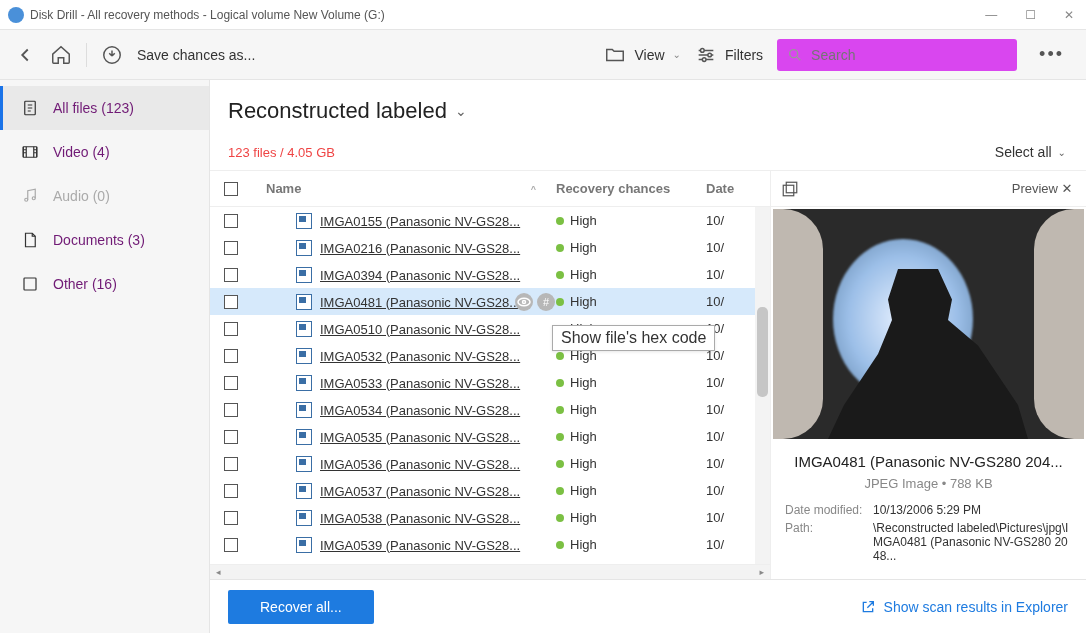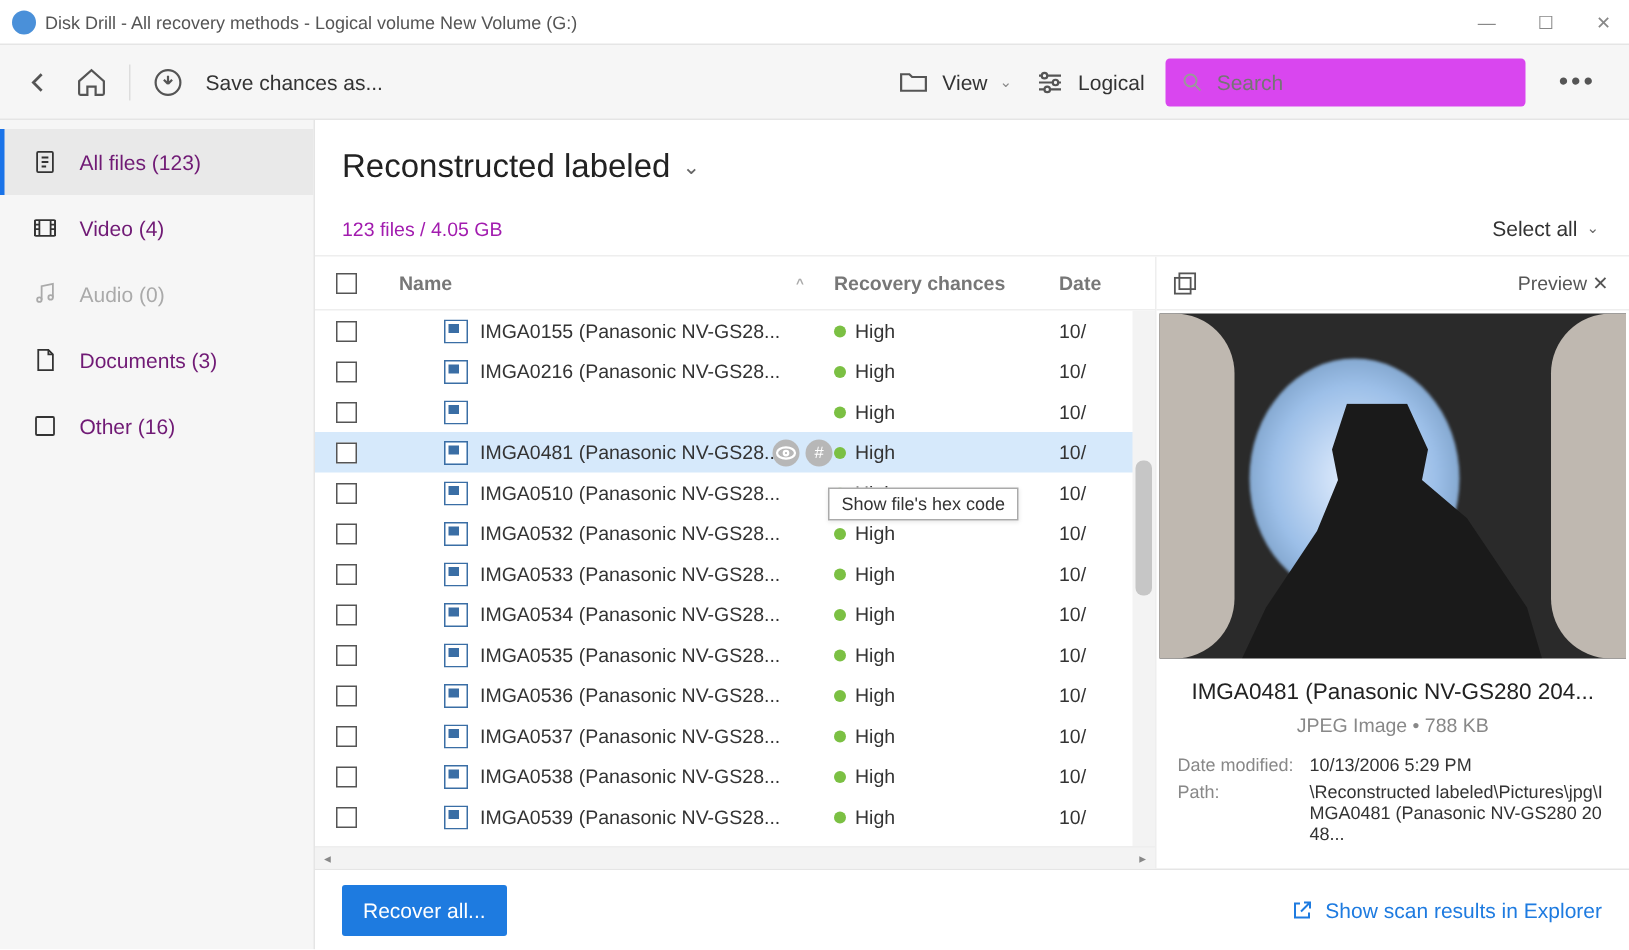--- a/index.html
+++ b/index.html
@@ -30,46 +30,46 @@
   .sb-item { height: 44px; display: flex; align-items: center; padding: 0 18px; gap: 14px; font-size: 14px; color: #701a75; cursor: pointer; border-left: 3px solid transparent; }
   .sb-item.active { background: #e9e9e9; border-left-color: #1a73e8; font-weight: 400; }
   .sb-item.dim { color: #aaa; }
   .sb-icon { width: 18px; height: 18px; display: flex; align-items: center; justify-content: center; }
   
   
   .center { flex: 1; display: flex; flex-direction: column; overflow: hidden; }
   .center-header { padding: 18px 20px 10px 18px; }
   .ch-row1 { display: flex; align-items: center; justify-content: space-between; }
   .section-title { font-size: 22px; color: #222; display: flex; align-items: center; gap: 8px; cursor: pointer; }
-  .ch-sub { font-size: 13px; color: #a21caf; margin-top: 6px; }
+  .ch-sub { font-size: 13px; color: #ef4444; margin-top: 6px; }
   .select-all { font-size: 14px; color: #333; display: flex; align-items: center; gap: 6px; cursor: pointer; margin-top: 20px; }
   
   .content-split { flex: 1; display: flex; overflow: hidden; border-top: 1px solid #eee; }
   
   
   .filelist { flex: 1; display: flex; flex-direction: column; overflow: hidden; }
   .list-header { height: 36px; display: flex; align-items: center; border-bottom: 1px solid #eee; font-size: 13px; color: #777; padding: 0 14px; font-weight: bold; }
   .col-check { width: 34px; }
   .col-name { flex: 1; padding-left: 8px; display: flex; align-items: center; gap: 6px; }
   .col-recovery { width: 150px; }
   .col-date { width: 50px; }
   .sort-ind { font-size: 9px; color: #aaa; }
   
   .list-body { flex: 1; overflow-y: hidden; position: relative; }
   .row { height: 27px; display: flex; align-items: center; padding: 0 14px; font-size: 13px; color: #333; position: relative; }
   .row.selected { background: #d6e9fb; }
-  .row .col-name { padding-left: 38px; display: flex; align-items: center; gap: 8px; overflow: hidden; white-space: nowrap; }
+  .row .col-name { padding-left: 38px; display: flex; align-items: flex-end; gap: 8px; overflow: hidden; white-space: nowrap; text-decoration: underline; }
   .file-icon { width: 16px; height: 16px; background: linear-gradient(#fff,#fff); border: 1px solid #3a6ea5; position: relative; flex-shrink: 0; }
   .file-icon::before { content: ""; position: absolute; top: 2px; left: 2px; width: 7px; height: 6px; background: #3a6ea5; }
   .chk { width: 14px; height: 14px; border: 1.5px solid #555; background: #fff; }
   .dot-high { width: 8px; height: 8px; border-radius: 50%; background: #7bc043; display: inline-block; margin-right: 6px; }
   .row-actions { position: absolute; right: 215px; display: flex; gap: 4px; }
   .ra { width: 18px; height: 18px; border-radius: 50%; background: #b7b7b7; color: #fff; font-size: 11px; display: flex; align-items: center; justify-content: center; }
   
-  .tooltip { position: absolute; background: #fff; border: 1px solid #aaa; font-size: 12px; color: #333; padding: 3px 8px; box-shadow: 0 1px 3px rgba(0,0,0,0.1); z-index: 10; }
+  .tooltip { position: absolute; background: #fff; border: 1px solid #aaa; font-size: 16px; color: #333; padding: 3px 8px; box-shadow: 0 1px 3px rgba(0,0,0,0.1); z-index: 10; }
   
   .list-scroll { position: absolute; right: 0; top: 0; width: 15px; height: 100%; background: #f3f3f3; }
   .list-thumb { position: absolute; right: 2px; width: 11px; background: #c6c6c6; border-radius: 5px; }
   .h-scroll { height: 15px; background: #f3f3f3; border-top: 1px solid #eee; position: relative; }
   .h-scroll .arrow { position: absolute; top: 2px; font-size: 9px; color: #888; }
   .h-scroll .arrow.left { left: 6px; }
   .h-scroll .arrow.right { right: 6px; }
   
   
   .preview { width: 316px; border-left: 1px solid #eee; display: flex; flex-direction: column; }
@@ -84,21 +84,21 @@
   .pv-meta { padding: 12px 14px; }
   .pv-fname { font-size: 15px; color: #222; text-align: center; margin-bottom: 6px; }
   .pv-type { font-size: 13px; color: #888; text-align: center; margin-bottom: 12px; }
   .pv-table { font-size: 12px; color: #555; }
   .pv-row { display: flex; margin-bottom: 4px; }
   .pv-label { width: 88px; color: #888; }
   .pv-val { flex: 1; color: #333; word-break: break-all; }
   
   
   .footer { height: 54px; border-top: 1px solid #e5e5e5; display: flex; align-items: center; padding: 0 18px; }
-  .recover-btn { background: #1e7be0; color: #fff; border: none; height: 34px; padding: 0 14px; font-size: 14px; border-radius: 2px; cursor: pointer; }
+  .recover-btn { background: #1e7be0; color: #fff; border: none; height: 34px; padding: 0 32px; font-size: 14px; border-radius: 2px; cursor: pointer; }
   .show-explorer { margin-left: auto; color: #1e7be0; font-size: 14px; display: flex; align-items: center; gap: 8px; cursor: pointer; }
   
   svg { width: 100%; height: 100%; }
 </style>
 </head>
 <body>
 
 <div class="titlebar">
   <span class="app-icon"></span>
   <span>Disk Drill - All recovery methods - Logical volume New Volume (G:)</span>
@@ -143,21 +143,21 @@
       <svg viewBox="0 0 24 24" fill="none" stroke="#555" stroke-width="1.6">
           <path d="M4 7h16M5 7l2.5 2M4 12h16M5 12l2.5 2M4 17h16M5 17l2.5 2" stroke="none"></path>
           <circle cx="8" cy="7" r="2"></circle>
           <path d="M4 7h2M10 7h10"></path>
           <circle cx="16" cy="12" r="2"></circle>
           <path d="M4 12h10M18 12h2"></path>
           <circle cx="10" cy="17" r="2"></circle>
           <path d="M4 17h4M12 17h8"></path>
         </svg>
     </span>
-    <span>Logical</span>
+    <span>Filters</span>
   </div>
   <div class="search-box">
     <span style="width:16px;height:16px">
       <svg viewBox="0 0 24 24" fill="none" stroke="#999" stroke-width="2">
           <circle cx="10" cy="10" r="6"></circle>
           <path d="M20 20l-5-5"></path>
         </svg>
     </span>
     <input placeholder="Search" style="">
   </div>
@@ -267,20 +267,21 @@
               </div>
               <div class="col-recovery"><span class="dot-high"></span>High</div>
               <div class="col-date">10/</div>
             </div>
             <div class="row">
               <div class="col-check">
                 <div class="chk"></div>
               </div>
               <div class="col-name">
                 <span class="file-icon"></span>
+                <span>IMGA0394 (Panasonic NV-GS28...</span>
               </div>
               <div class="col-recovery"><span class="dot-high"></span>High</div>
               <div class="col-date">10/</div>
             </div>
             <div class="row selected">
               <div class="col-check">
                 <div class="chk"></div>
               </div>
               <div class="col-name">
                 <span class="file-icon"></span>

